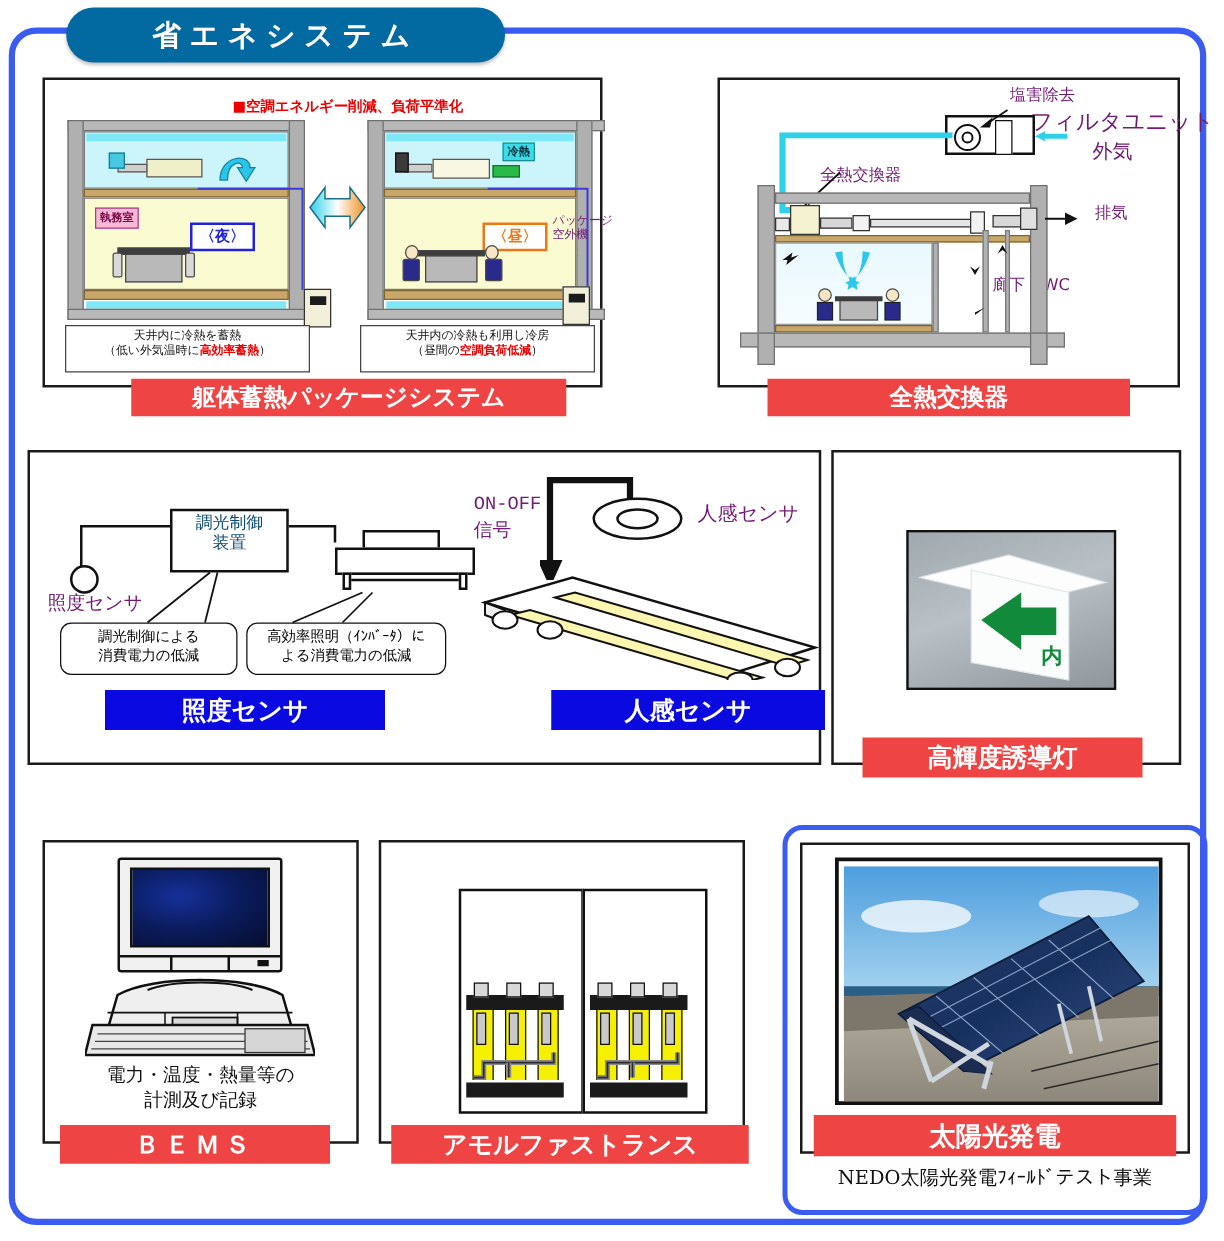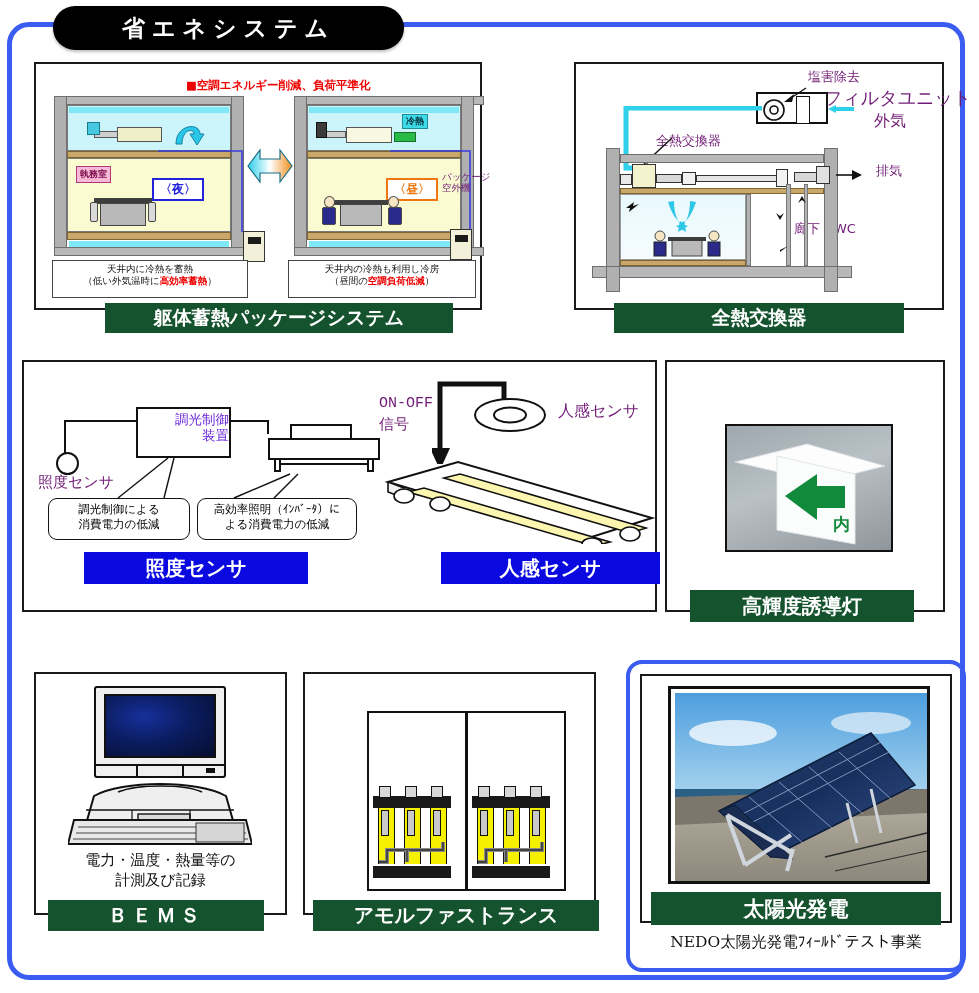--- a/index.html
+++ b/index.html
@@ -6,33 +6,33 @@
   body{width:979px;height:993px;font-family:"Liberation Sans","DejaVu Sans",sans-serif;}
 
   .page{position:relative;width:979px;height:993px;overflow:hidden;background:#fff;}
 
   
   .outer-frame{position:absolute;left:7px;top:22px;width:958px;height:958px;
     border:5px solid #3b5cf0;border-radius:22px;box-sizing:border-box;background:transparent;}
 
   
   .title-pill{position:absolute;left:53px;top:6px;width:351px;height:44px;
-    border-radius:22px;background:#000000;box-shadow:0 2px 3px rgba(0,0,0,.25);
+    border-radius:22px;background:#0369a1;box-shadow:0 2px 3px rgba(0,0,0,.25);
     display:flex;align-items:center;justify-content:center;z-index:5;}
   .title-pill span{color:#fff;font-size:23px;font-weight:bold;letter-spacing:7px;
     font-family:"DejaVu Sans","Liberation Sans",sans-serif;}
 
   
   .panel{position:absolute;box-sizing:border-box;border:2px solid #1a1a1a;background:#fff;}
 
   
   .bar{position:absolute;box-sizing:border-box;display:flex;align-items:center;
     justify-content:center;color:#ffffff;font-weight:bold;z-index:6;
     font-family:"DejaVu Sans","Liberation Sans",sans-serif;}
-  .bar.navy{background:#14532d;text-align:right;}
+  .bar.navy{background:#ef4444;text-align:right;}
   .bar.blue{background:#0a0ae0;}
 
   
   .tl{left:34px;top:62px;width:448px;height:248px;}
   .tl-head{position:absolute;left:150px;top:14px;color:#ee0000;font-size:11.5px;
     font-weight:bold;white-space:nowrap;font-family:"DejaVu Sans",sans-serif;}
 
   .room{position:absolute;}
   .slab{position:absolute;background:#b8b8b8;border:1px solid #6f6f6f;box-sizing:border-box;}
   .col{position:absolute;background:#b0b0b0;border:1px solid #6f6f6f;box-sizing:border-box;}
@@ -65,22 +65,22 @@
   .capbox b{color:#ee0000;}
 
   
   .tr{left:574px;top:62px;width:370px;height:248px;}
 
   
   .mid-left{left:22px;top:360px;width:635px;height:252px;}
   .mid-right{left:665px;top:360px;width:280px;height:252px;}
 
   .ctrlbox{position:absolute;border:2px solid #111;background:#fff;box-sizing:border-box;
-    text-align:right;font-size:13.5px;line-height:1.2;color:#6d28d9;padding-top:3px;
-    font-family:Liberation Sans, sans-serif;}
+    text-align:center;font-size:13.5px;line-height:1.2;color:#0c4a6e;padding-top:3px;
+    font-family:Liberation Mono, monospace;}
   .wire{position:absolute;background:#111;}
   .sensorcircle{position:absolute;border:2px solid #111;border-radius:50%;background:#fff;}
   .callout{position:absolute;border:1.6px solid #111;border-radius:9px;background:#fff;
     box-sizing:border-box;font-size:11.5px;line-height:1.28;color:#000;text-align:center;
     padding:3px 4px;font-family:"DejaVu Sans",sans-serif;}
 
   .exit-photo{position:absolute;border:2.5px solid #111;box-sizing:border-box;
     background:linear-gradient(160deg,#9fa8ae 0%,#b9c1c6 45%,#8f979d 100%);}
 
   

